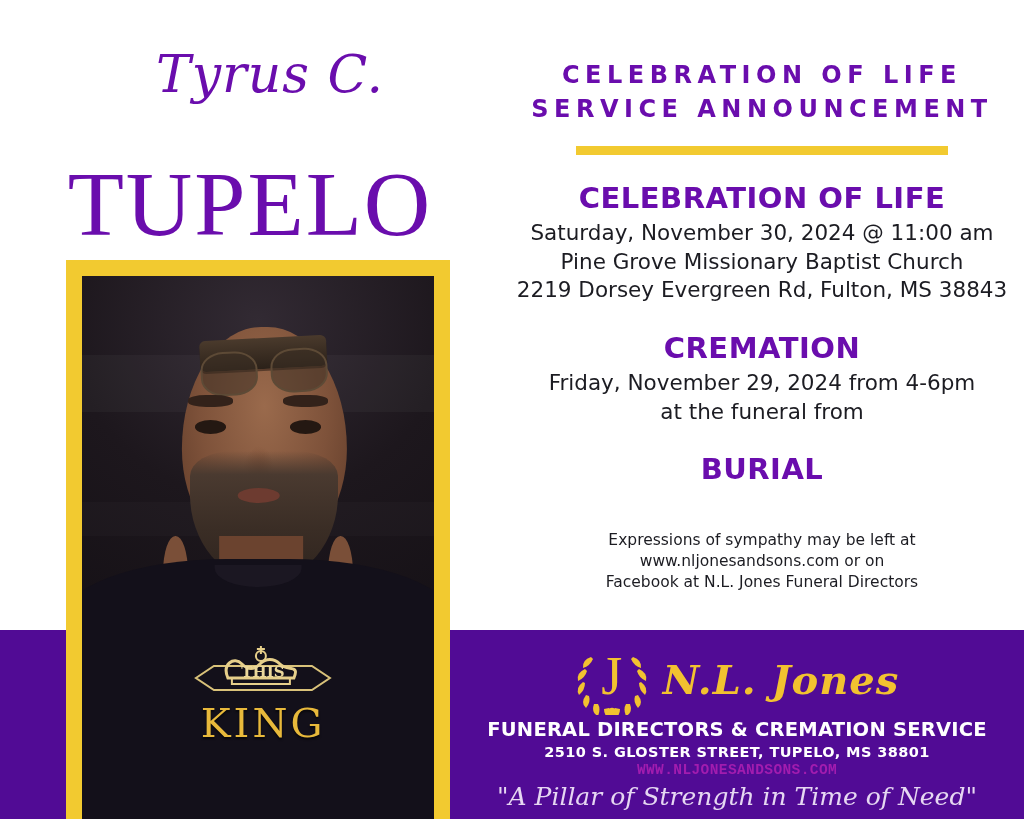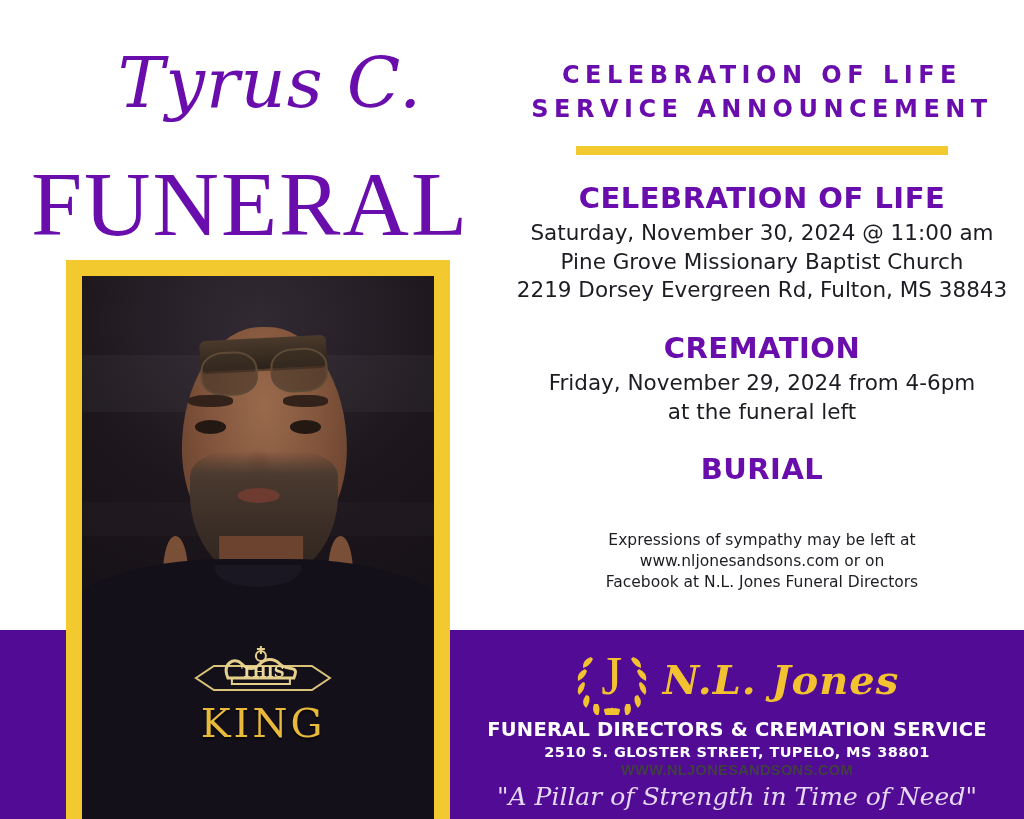--- a/index.html
+++ b/index.html
@@ -37,21 +37,21 @@
     height: 819px;
   }
   .name-script {
     position: absolute;
     left: 60px;
     top: 48px;
     width: 420px;
     text-align: center;
     font-family: "DejaVu Serif", serif;
     font-style: italic;
-    font-size: 70px;
+    font-size: 52px;
     line-height: 1;
     color: #6A0DAD;
     letter-spacing: 1px;
     white-space: nowrap;
   }
   .name-surname {
     position: absolute;
     left: 20px;
     top: 158px;
     width: 460px;
@@ -336,25 +336,25 @@
   .f-line2 {
     margin: 3px 0 0;
     font-family: "DejaVu Sans", sans-serif;
     font-weight: bold;
     font-size: 14.5px;
     letter-spacing: 0.4px;
     color: #ffffff;
   }
   .f-line3 {
     margin: 2px 0 0;
-    font-family: Liberation Sans, sans-serif;
+    font-family: Liberation Mono, monospace;
     font-weight: bold;
     font-size: 14.5px;
     letter-spacing: 0.4px;
-    color: #404040;
+    color: #a21caf;
   }
   .tagline {
     margin: 6px 0 0;
     font-family: "DejaVu Serif", serif;
     font-style: italic;
     font-size: 25px;
     line-height: 1;
     color: #E6D7F2;
     white-space: nowrap;
   }
@@ -363,21 +363,21 @@
 <body>
 
 <div id="poster">
 
   <div class="purple-band"></div>
 
   <div class="left-col">
 
     <div class="name-script">Tyrus C.</div>
 
-    <div class="name-surname">FUNERAL</div>
+    <div class="name-surname">TUPELO</div>
 
     <div class="photo-frame">
       <div class="photo-inner">
         <div class="bg-band b1"></div>
         <div class="bg-band b2"></div>
 
         <div class="head"></div>
         <div class="ear l"></div>
         <div class="ear r"></div>
         <div class="glasses"></div>
@@ -426,21 +426,21 @@
     <div class="section">
       <h2 class="sec-title">CELEBRATION OF LIFE</h2>
       <p class="sec-line">Saturday, November 30, 2024 @ 11:00 am</p>
       <p class="sec-line">Pine Grove Missionary Baptist Church</p>
       <p class="sec-line">2219 Dorsey Evergreen Rd, Fulton, MS 38843</p>
     </div>
 
     <div class="section">
       <h2 class="sec-title">CREMATION</h2>
       <p class="sec-line">Friday, November 29, 2024 from 4-6pm</p>
-      <p class="sec-line">at the funeral left</p>
+      <p class="sec-line">at the funeral from</p>
     </div>
 
     <div class="section">
       <h2 class="sec-title">BURIAL</h2>
     </div>
 
     <div class="sympathy">
       <div>Expressions of sympathy may be left at</div>
       <div>www.nljonesandsons.com or on</div>
       <div>Facebook at N.L. Jones Funeral Directors</div>

